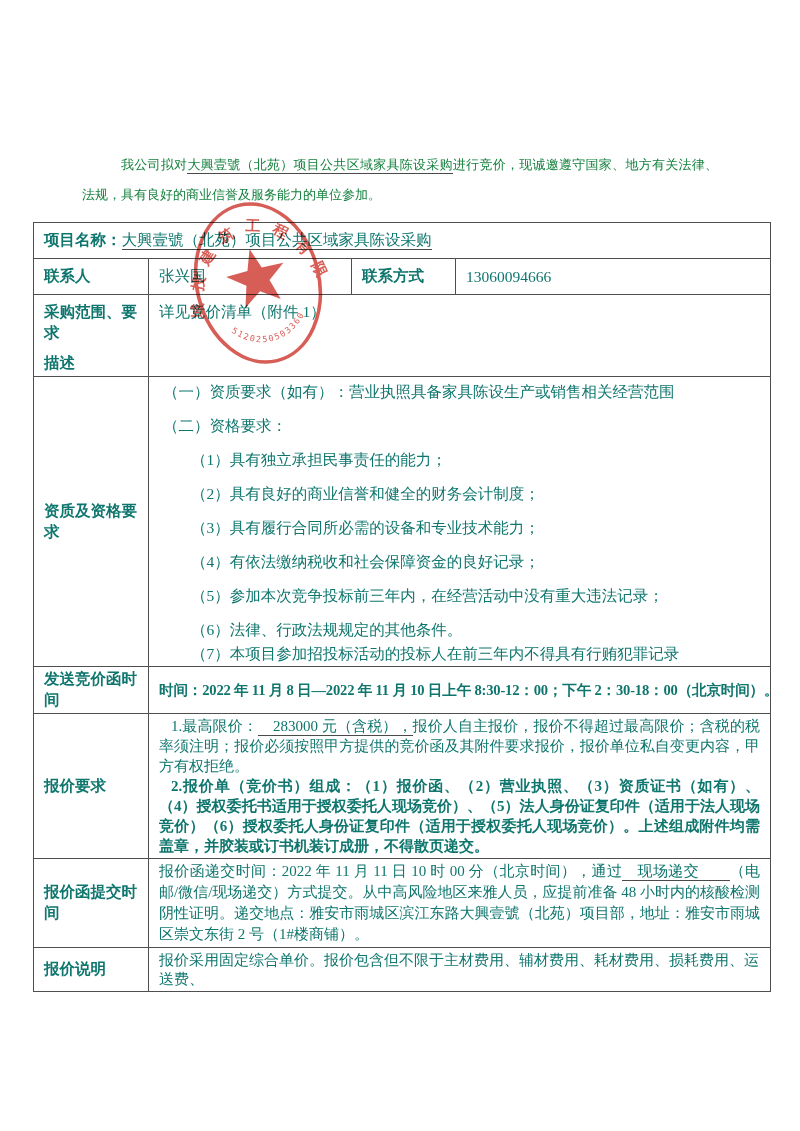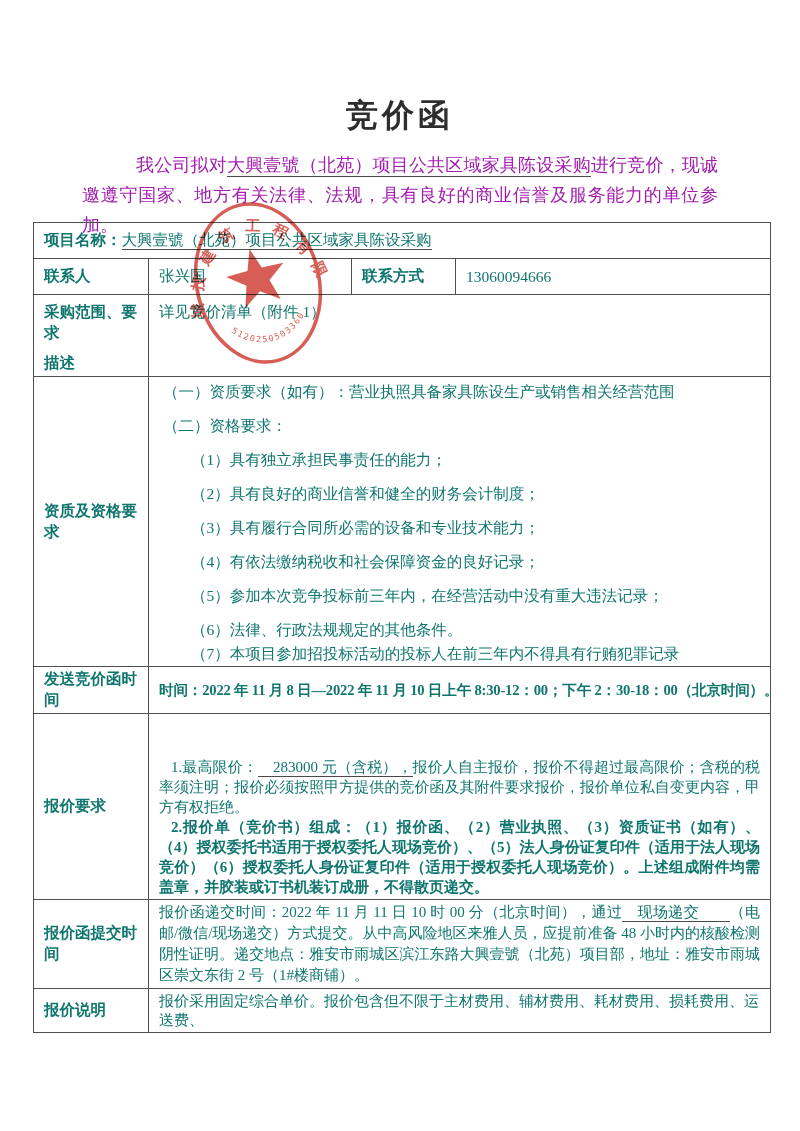--- a/index.html
+++ b/index.html
@@ -11,21 +11,21 @@
   .page{position:absolute;inset:0;overflow:hidden;}
 
   .doc-title{
     position:absolute;top:94px;left:0;width:100%;
     text-align:center;font-size:32px;font-weight:bold;color:#2e2e2e;
     letter-spacing:4px;margin:0;
   }
 
   .intro{
     position:absolute;top:150px;left:82px;width:636px;
-    font-size:18px;line-height:30px;text-align:justify;color:#a21caf;
+    font-size:13px;line-height:30px;text-align:justify;color:#15803d;
     text-indent:3em;margin:0;
   }
   .u{border-bottom:1.5px solid #4a4a4a;padding-bottom:1px;}
 
   table.main{
     position:absolute;left:33px;top:222px;width:737px;
     border-collapse:collapse;table-layout:fixed;
     font-size:15.5px;color:#0f766e;
   }
   table.main td{
@@ -44,40 +44,39 @@
   .line30{line-height:30px;}
 
   .q-wrap{padding:2px 0 0 4px;}
   .q-item{line-height:21px;margin-bottom:13px;}
   .q-item.sub{padding-left:28px;}
   .q-item.last{margin-top:-10px;margin-bottom:0;}
 
   .send-time{font-weight:bold;font-size:14.6px;white-space:nowrap;letter-spacing:-0.2px;}
 
   .quote-req{font-size:15px;line-height:20px;text-align:justify;}
-  .quote-req .p1{text-indent:0.8em;margin-top:41px;}
+  .quote-req .p1{text-indent:0.8em;}
   .quote-req .p2{font-weight:bold;text-indent:0.8em;}
 
   .submit{font-size:15px;line-height:21px;text-align:justify;}
   .submit .b{font-weight:normal;}
 
   .note-line{font-size:15px;}
 
   .stamp{
     position:absolute;left:174px;top:197px;width:168px;height:172px;
     transform:rotate(-14deg);opacity:0.82;mix-blend-mode:multiply;
     pointer-events:none;
   }
 </style>
 </head>
 <body>
 
 <div class="page">
 
-  <h1 class="doc-title">竞价函</h1>
 
   <p class="intro"><span>我公司拟对</span><span class="u">大興壹號（北苑）项目公共区域家具陈设采购</span><span>进行竞价，现诚邀遵守国家、地方有关法律、法规，具有良好的商业信誉及服务能力的单位参加。</span></p>
 
   <table class="main">
     <colgroup>
         <col style="width:115px">
         <col style="width:203px">
         <col style="width:104px">
         <col style="width:315px">
       </colgroup>

